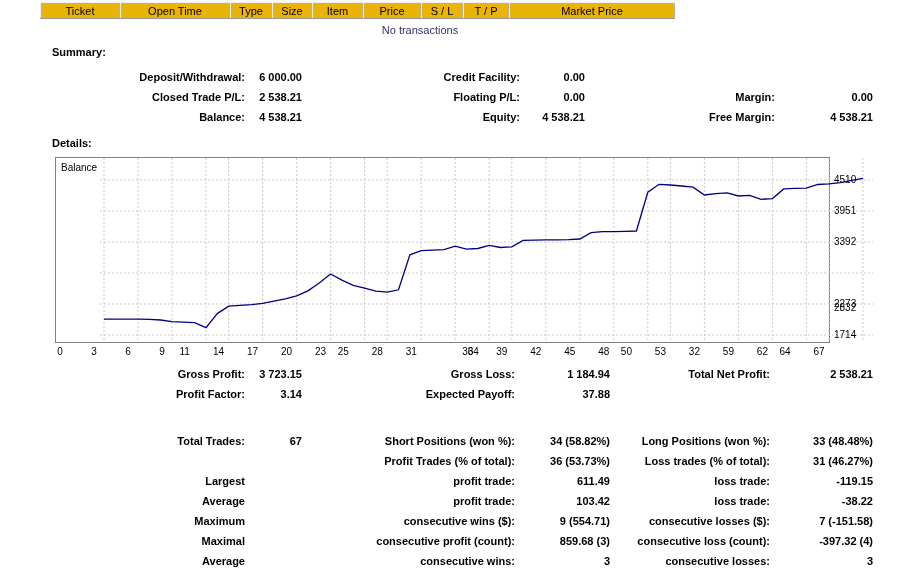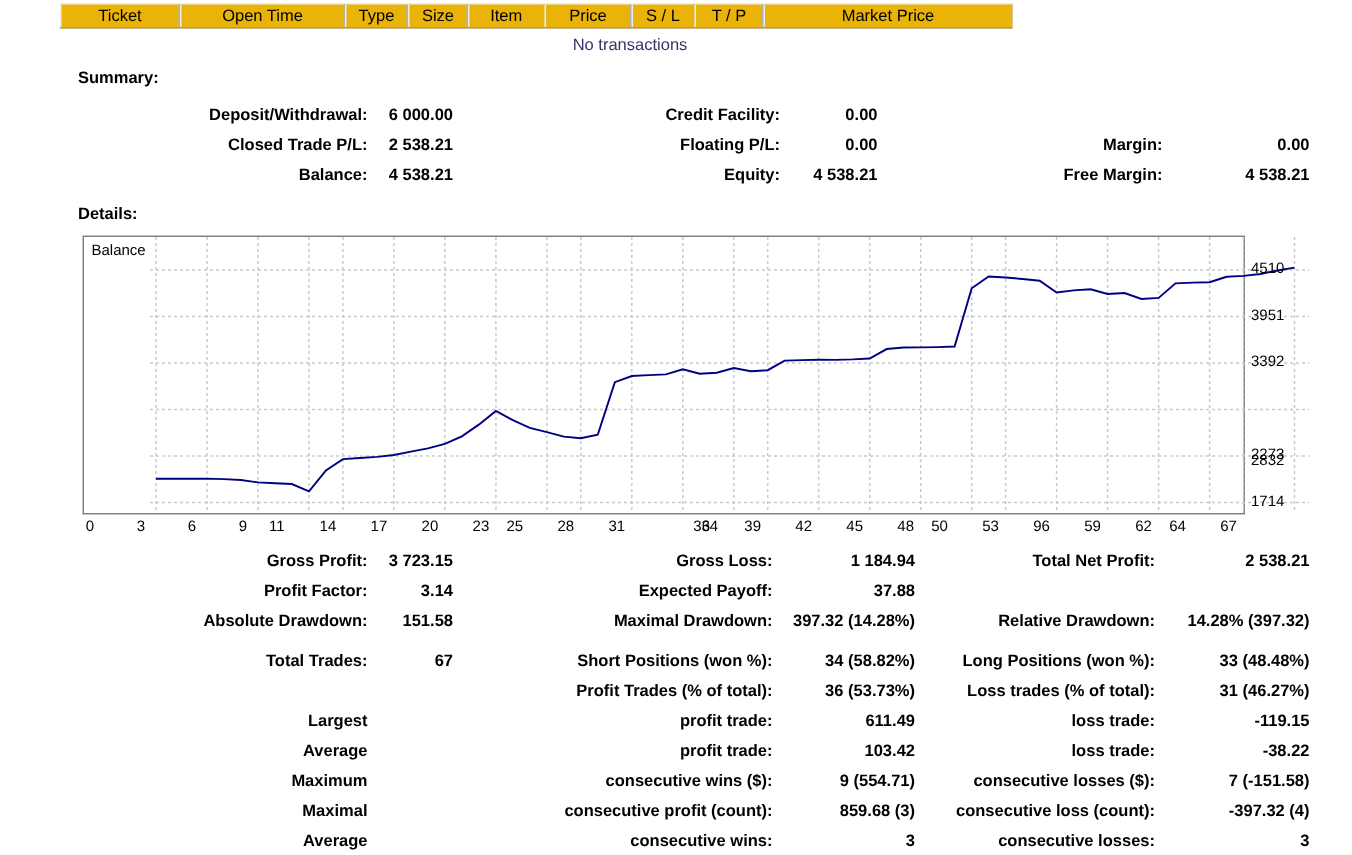--- a/index.html
+++ b/index.html
@@ -144,21 +144,21 @@
       <div class="xlab" style="left: 321.2px;">28</div>
       <div class="xlab" style="left: 355.2px;">31</div>
       <div class="xlab" style="left: 389.2px; margin-left: 28px;">34</div>
       <div class="xlab" style="left: 411.8px;">36</div>
       <div class="xlab" style="left: 445.8px;">39</div>
       <div class="xlab" style="left: 479.8px;">42</div>
       <div class="xlab" style="left: 513.8px;">45</div>
       <div class="xlab" style="left: 547.8px;">48</div>
       <div class="xlab" style="left: 570.4px;">50</div>
       <div class="xlab" style="left: 604.4px;">53</div>
-      <div class="xlab" style="left: 638.4px;">96</div>
+      <div class="xlab" style="left: 638.4px;">32</div>
       <div class="xlab" style="left: 672.4px;">59</div>
       <div class="xlab" style="left: 706.4px;">62</div>
       <div class="xlab" style="left: 729px;">64</div>
       <div class="xlab" style="left: 763px;">67</div>
     </div>
 
   <div id="stats-top" class="pairs-grid" style="top:364px;">
       <div class="pair-row">
         <div class="cell" style="width: 205px;">Gross Profit:</div>
         <div class="cell" style="width: 57px;">3 723.15</div>
@@ -168,28 +168,20 @@
         <div class="cell" style="width: 103px;">2 538.21</div>
       </div>
       <div class="pair-row">
         <div class="cell" style="width: 205px;">Profit Factor:</div>
         <div class="cell" style="width: 57px;">3.14</div>
         <div class="cell" style="width: 213px;">Expected Payoff:</div>
         <div class="cell" style="width: 95px;">37.88</div>
         <div class="cell" style="width: 160px;"></div>
         <div class="cell" style="width: 103px;"></div>
       </div>
-      <div class="pair-row">
-        <div class="cell" style="width: 205px;">Absolute Drawdown:</div>
-        <div class="cell" style="width: 57px;">151.58</div>
-        <div class="cell" style="width: 213px;">Maximal Drawdown:</div>
-        <div class="cell" style="width: 95px;">397.32 (14.28%)</div>
-        <div class="cell" style="width: 160px;">Relative Drawdown:</div>
-        <div class="cell" style="width: 103px;">14.28% (397.32)</div>
-      </div>
     </div>
   <div id="stats-bottom" class="pairs-grid" style="top:431px;">
       <div class="pair-row">
         <div class="cell" style="width: 205px;">Total Trades:</div>
         <div class="cell" style="width: 57px;">67</div>
         <div class="cell" style="width: 213px;">Short Positions (won %):</div>
         <div class="cell" style="width: 95px;">34 (58.82%)</div>
         <div class="cell" style="width: 160px;">Long Positions (won %):</div>
         <div class="cell" style="width: 103px;">33 (48.48%)</div>
       </div>

